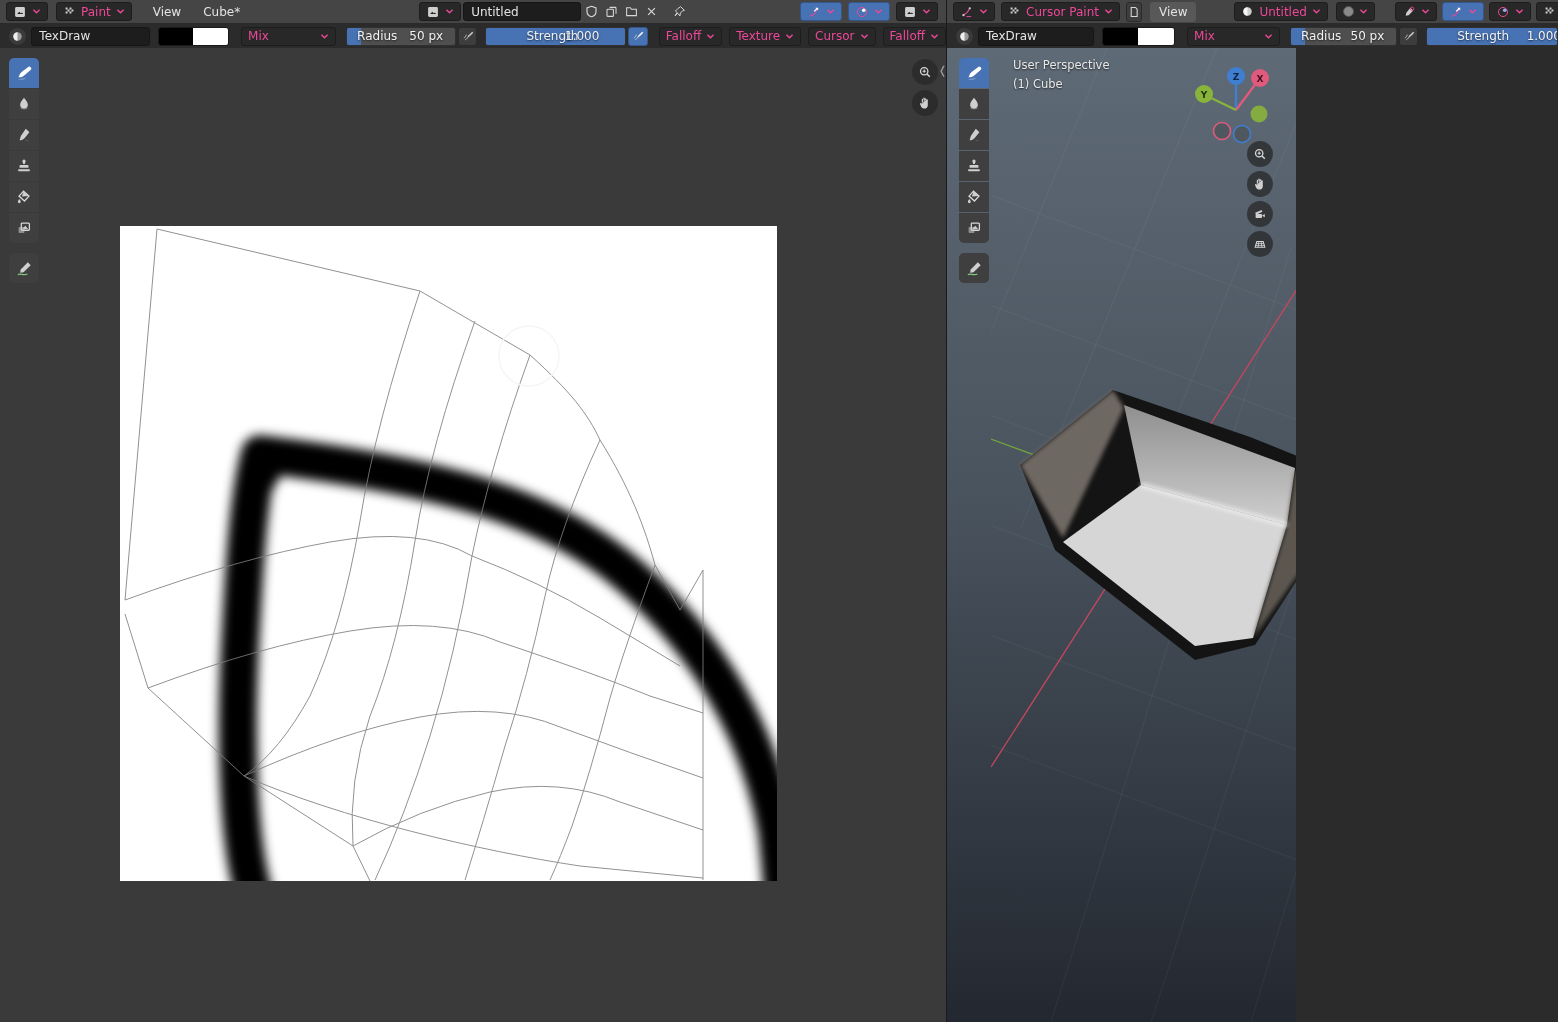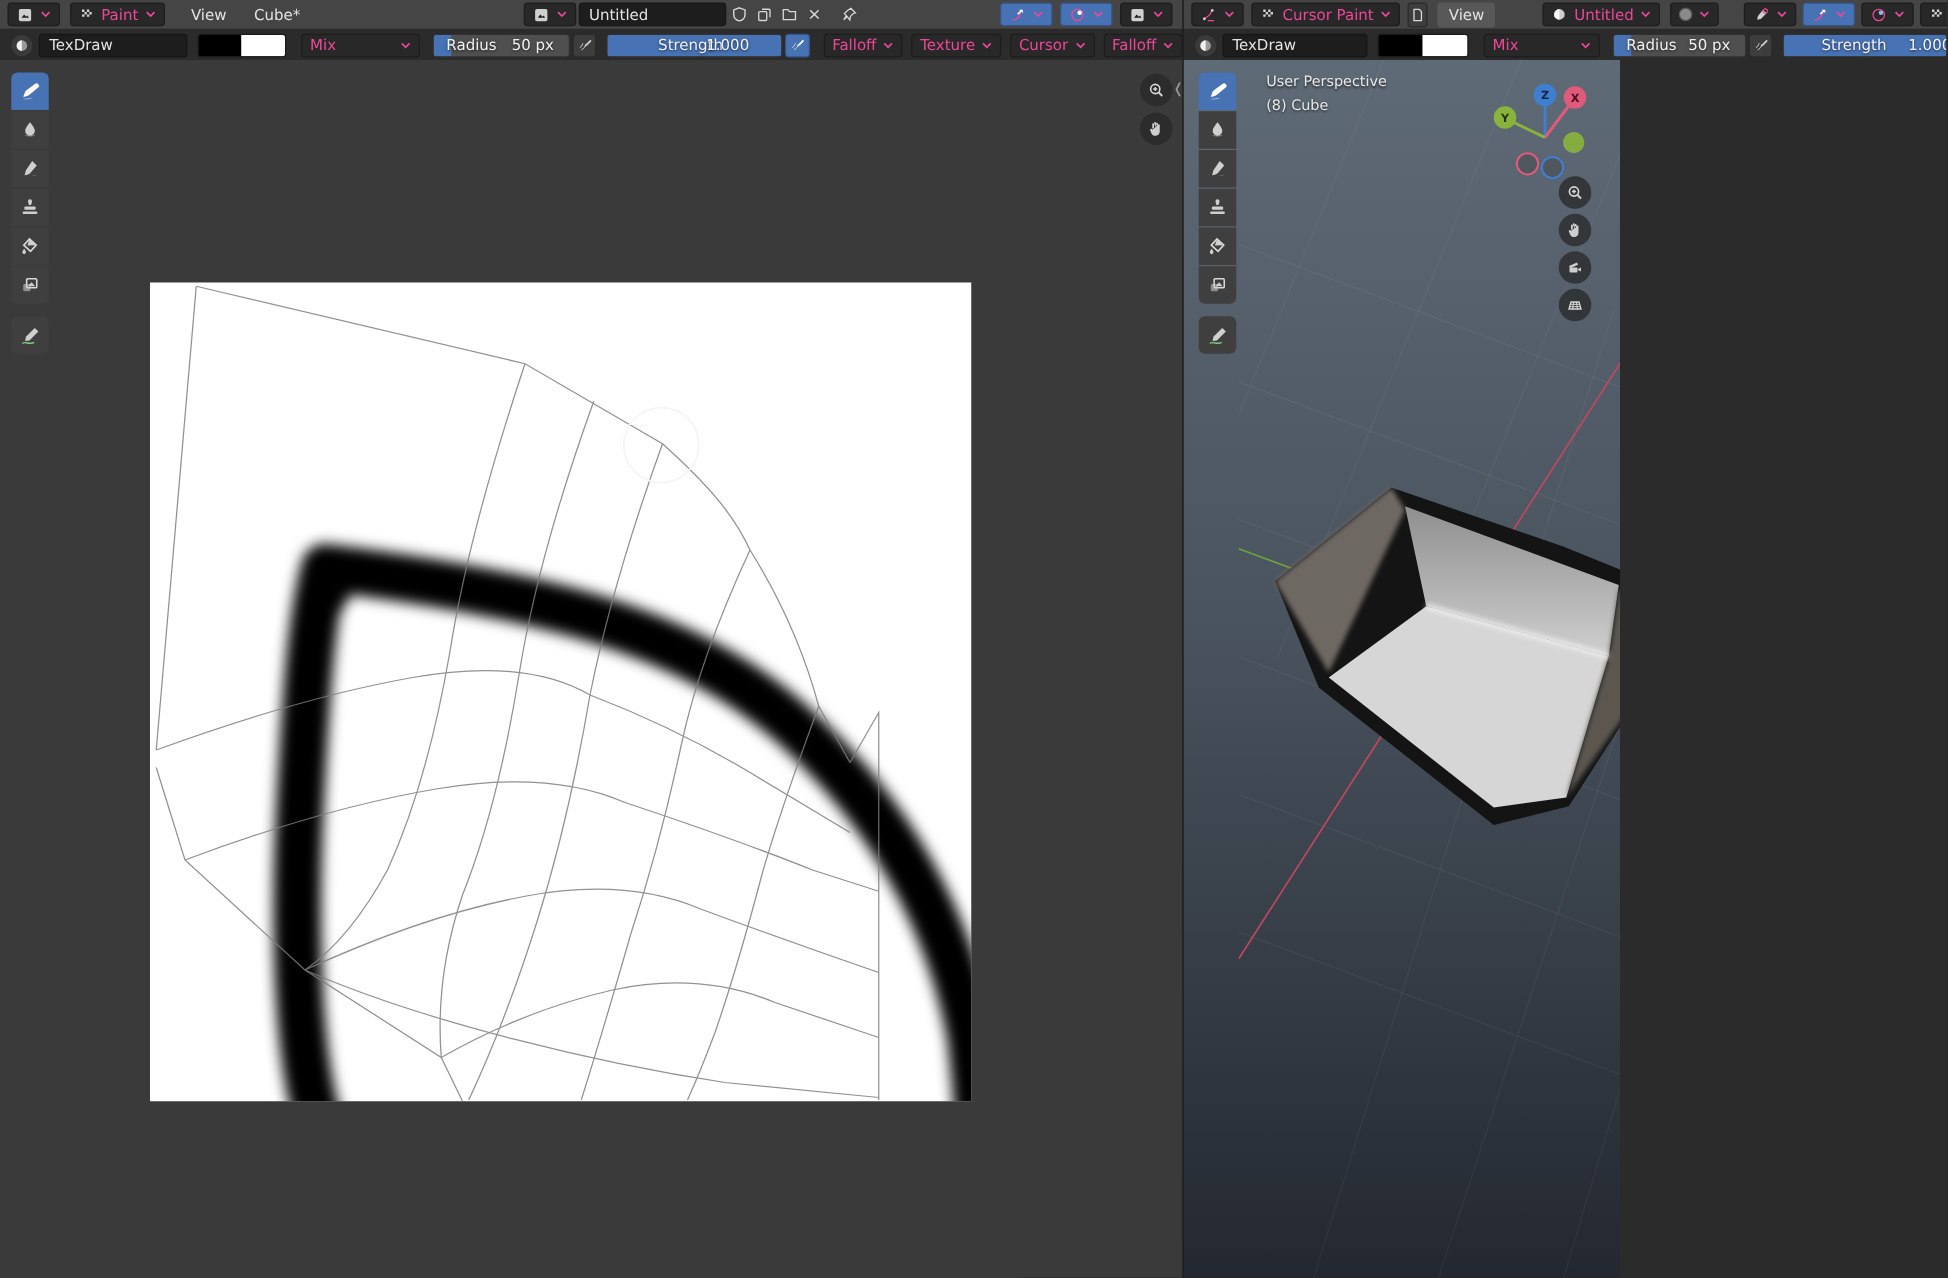--- a/index.html
+++ b/index.html
@@ -560,21 +560,21 @@
         <path d="M122,342 L259,389 L321,414 L319,512 L264,597 L204,612 L64,502 L29,417 Z" fill="#141414"></path>
         <path d="M29,417 L122,342 L133,360 L72,490 Z" fill="#6e6862" filter="url(#soft)"></path>
         <path d="M133,357 L304,420 L296,477 L150,437 Z" fill="url(#backwall)"></path>
         <path d="M72,494 L204,598 L262,590 L296,477 L150,437 Z" fill="#d6d6d6"></path>
         <path d="M262,590 L319,510 L321,418 L304,424 L296,477 Z" fill="#5b5650" filter="url(#soft)"></path>
         <path d="M150,437 L296,477" stroke="#f2f2f2" stroke-width="5" opacity="0.75" filter="url(#soft)"></path>
       </g>
     </svg>
 
     <div class="abs vp-text" style="left:66px;top:10px">User Perspective</div>
-    <div class="abs vp-text" style="left:66px;top:29px">(8) Cube</div>
+    <div class="abs vp-text" style="left:66px;top:29px">(1) Cube</div>
 
     <svg class="abs" style="left:240px;top:10px" width="100" height="100" viewBox="0 0 100 100">
       <g stroke-width="2.4">
         <line x1="49" y1="52" x2="49" y2="22" stroke="#3f7fd1"></line>
         <line x1="49" y1="52" x2="70" y2="24" stroke="#e05a7c"></line>
         <line x1="49" y1="52" x2="20" y2="38" stroke="#88b43c"></line>
       </g>
       <circle cx="49" cy="18" r="9" fill="#3f7fd1"></circle>
         <text x="49" y="21.5" font-size="9" font-weight="bold" fill="#10243f" text-anchor="middle">Z</text>
       <circle cx="73" cy="20" r="9" fill="#e05a7c"></circle>

